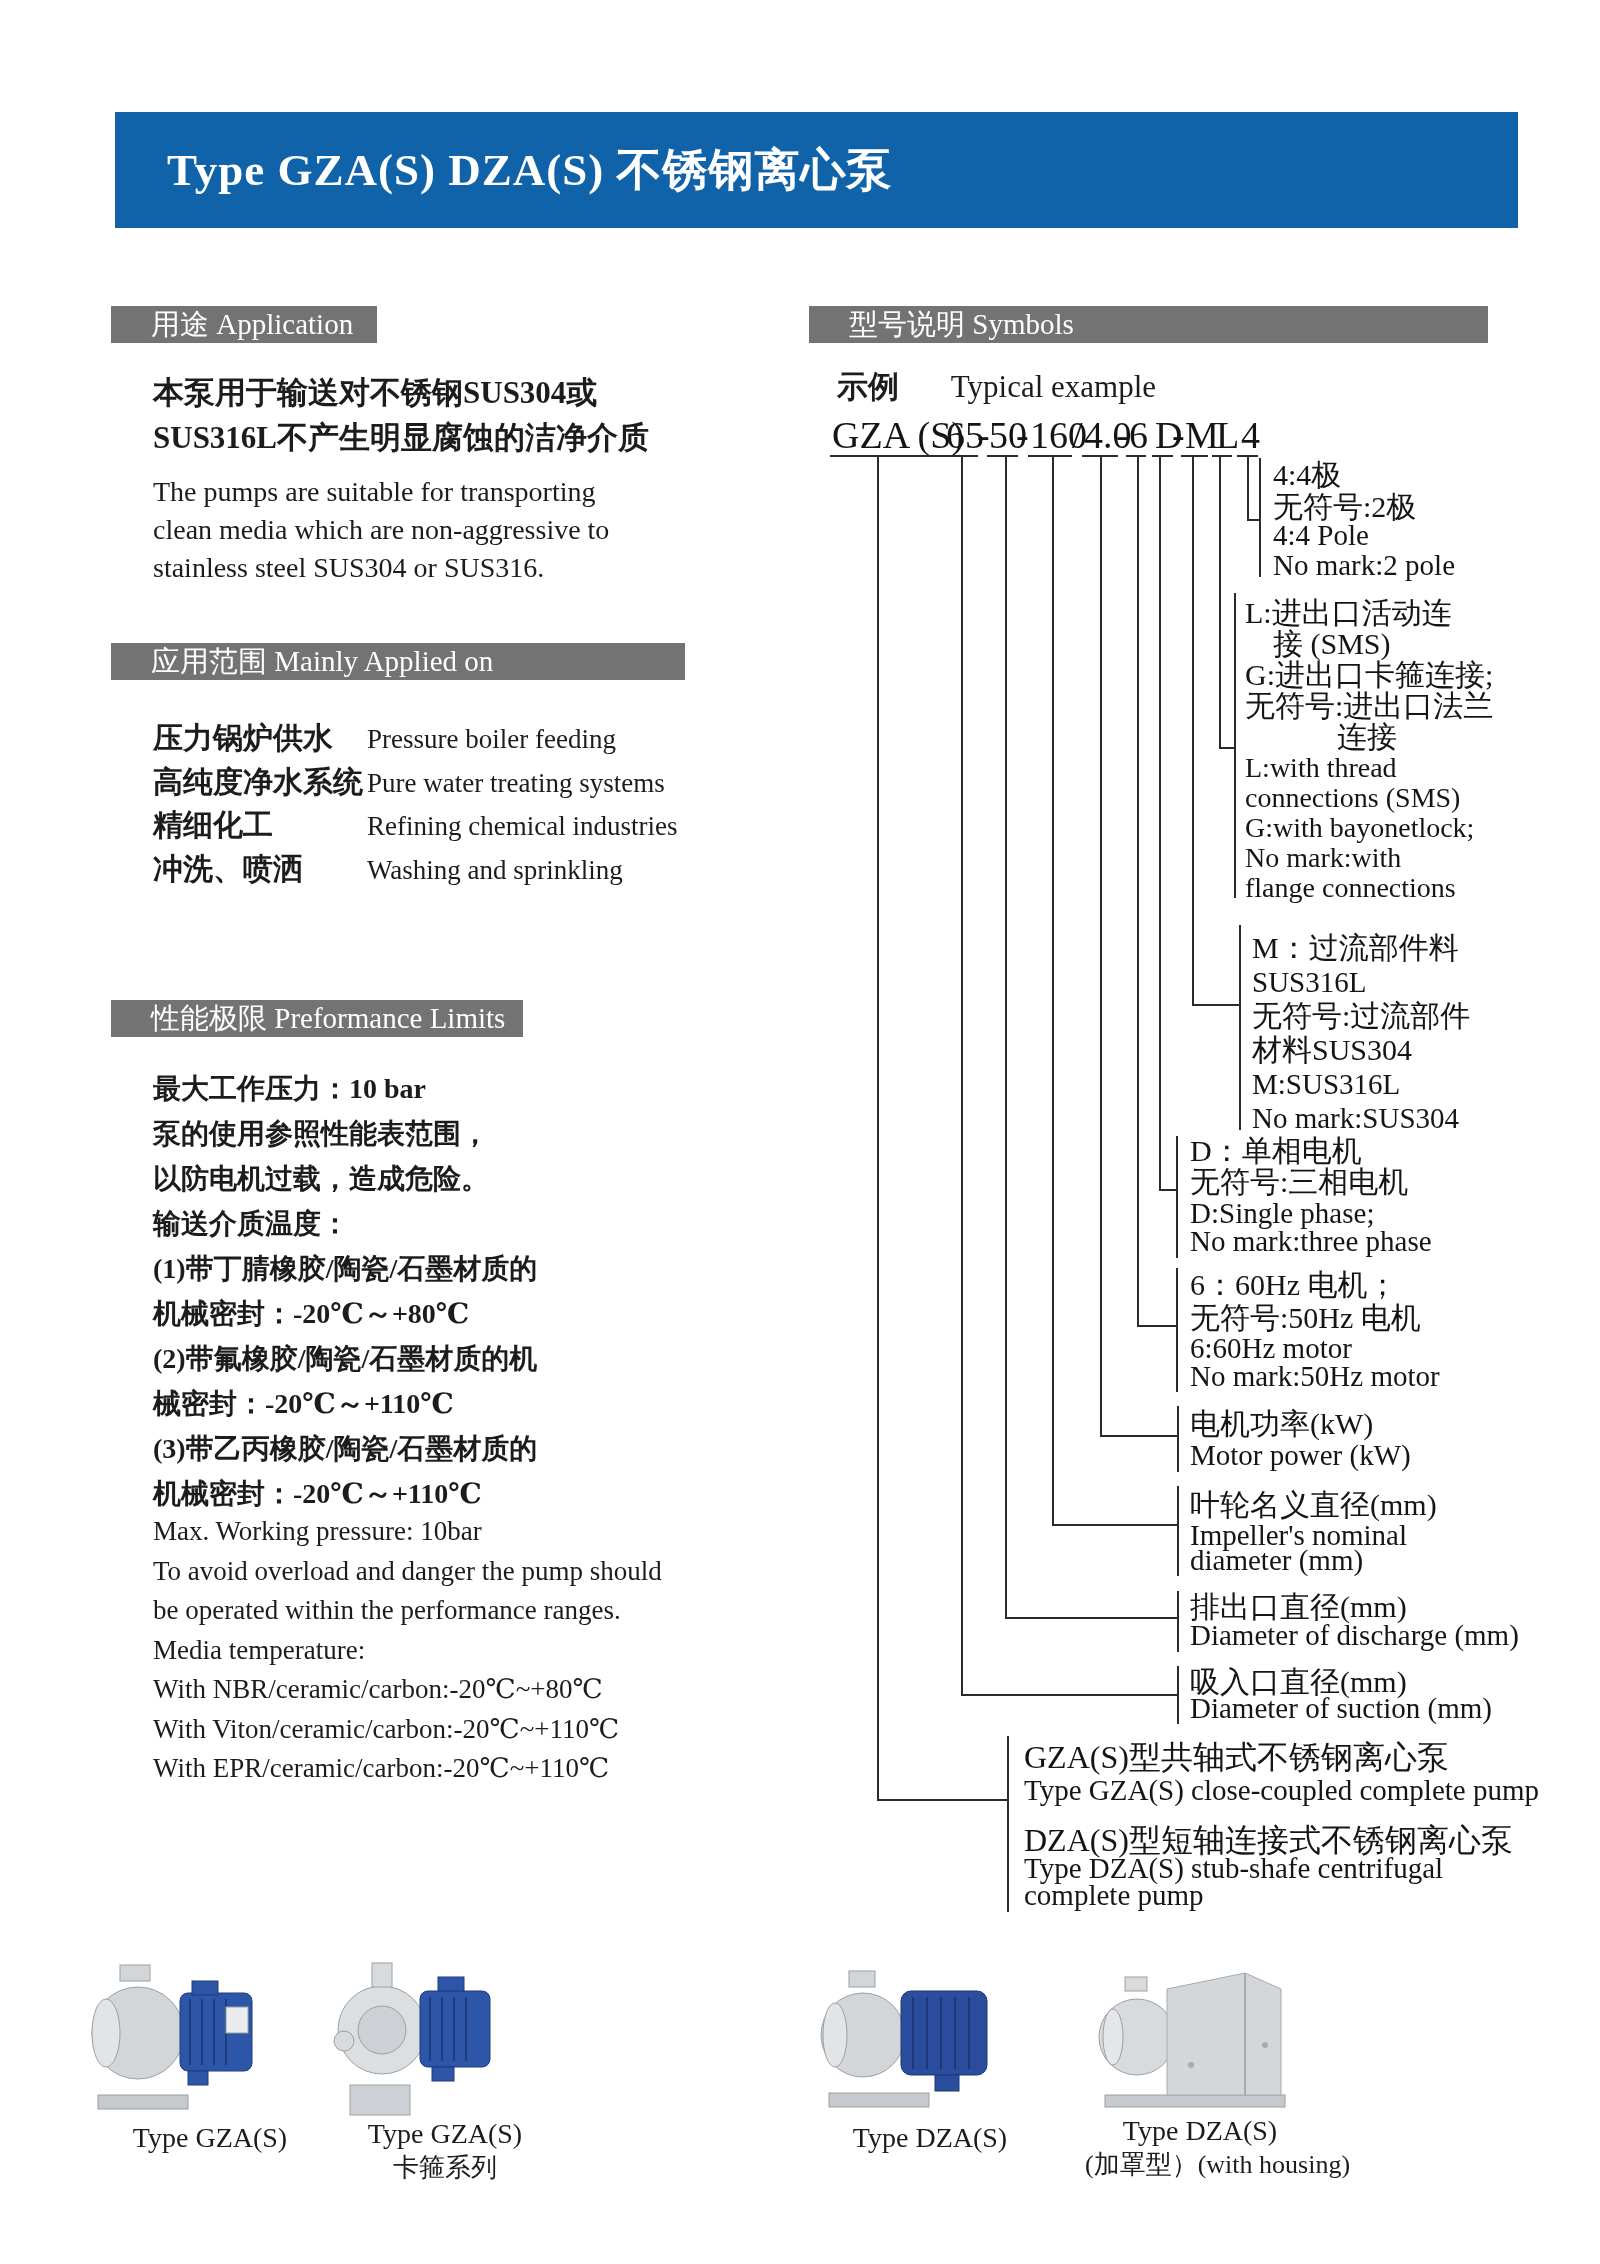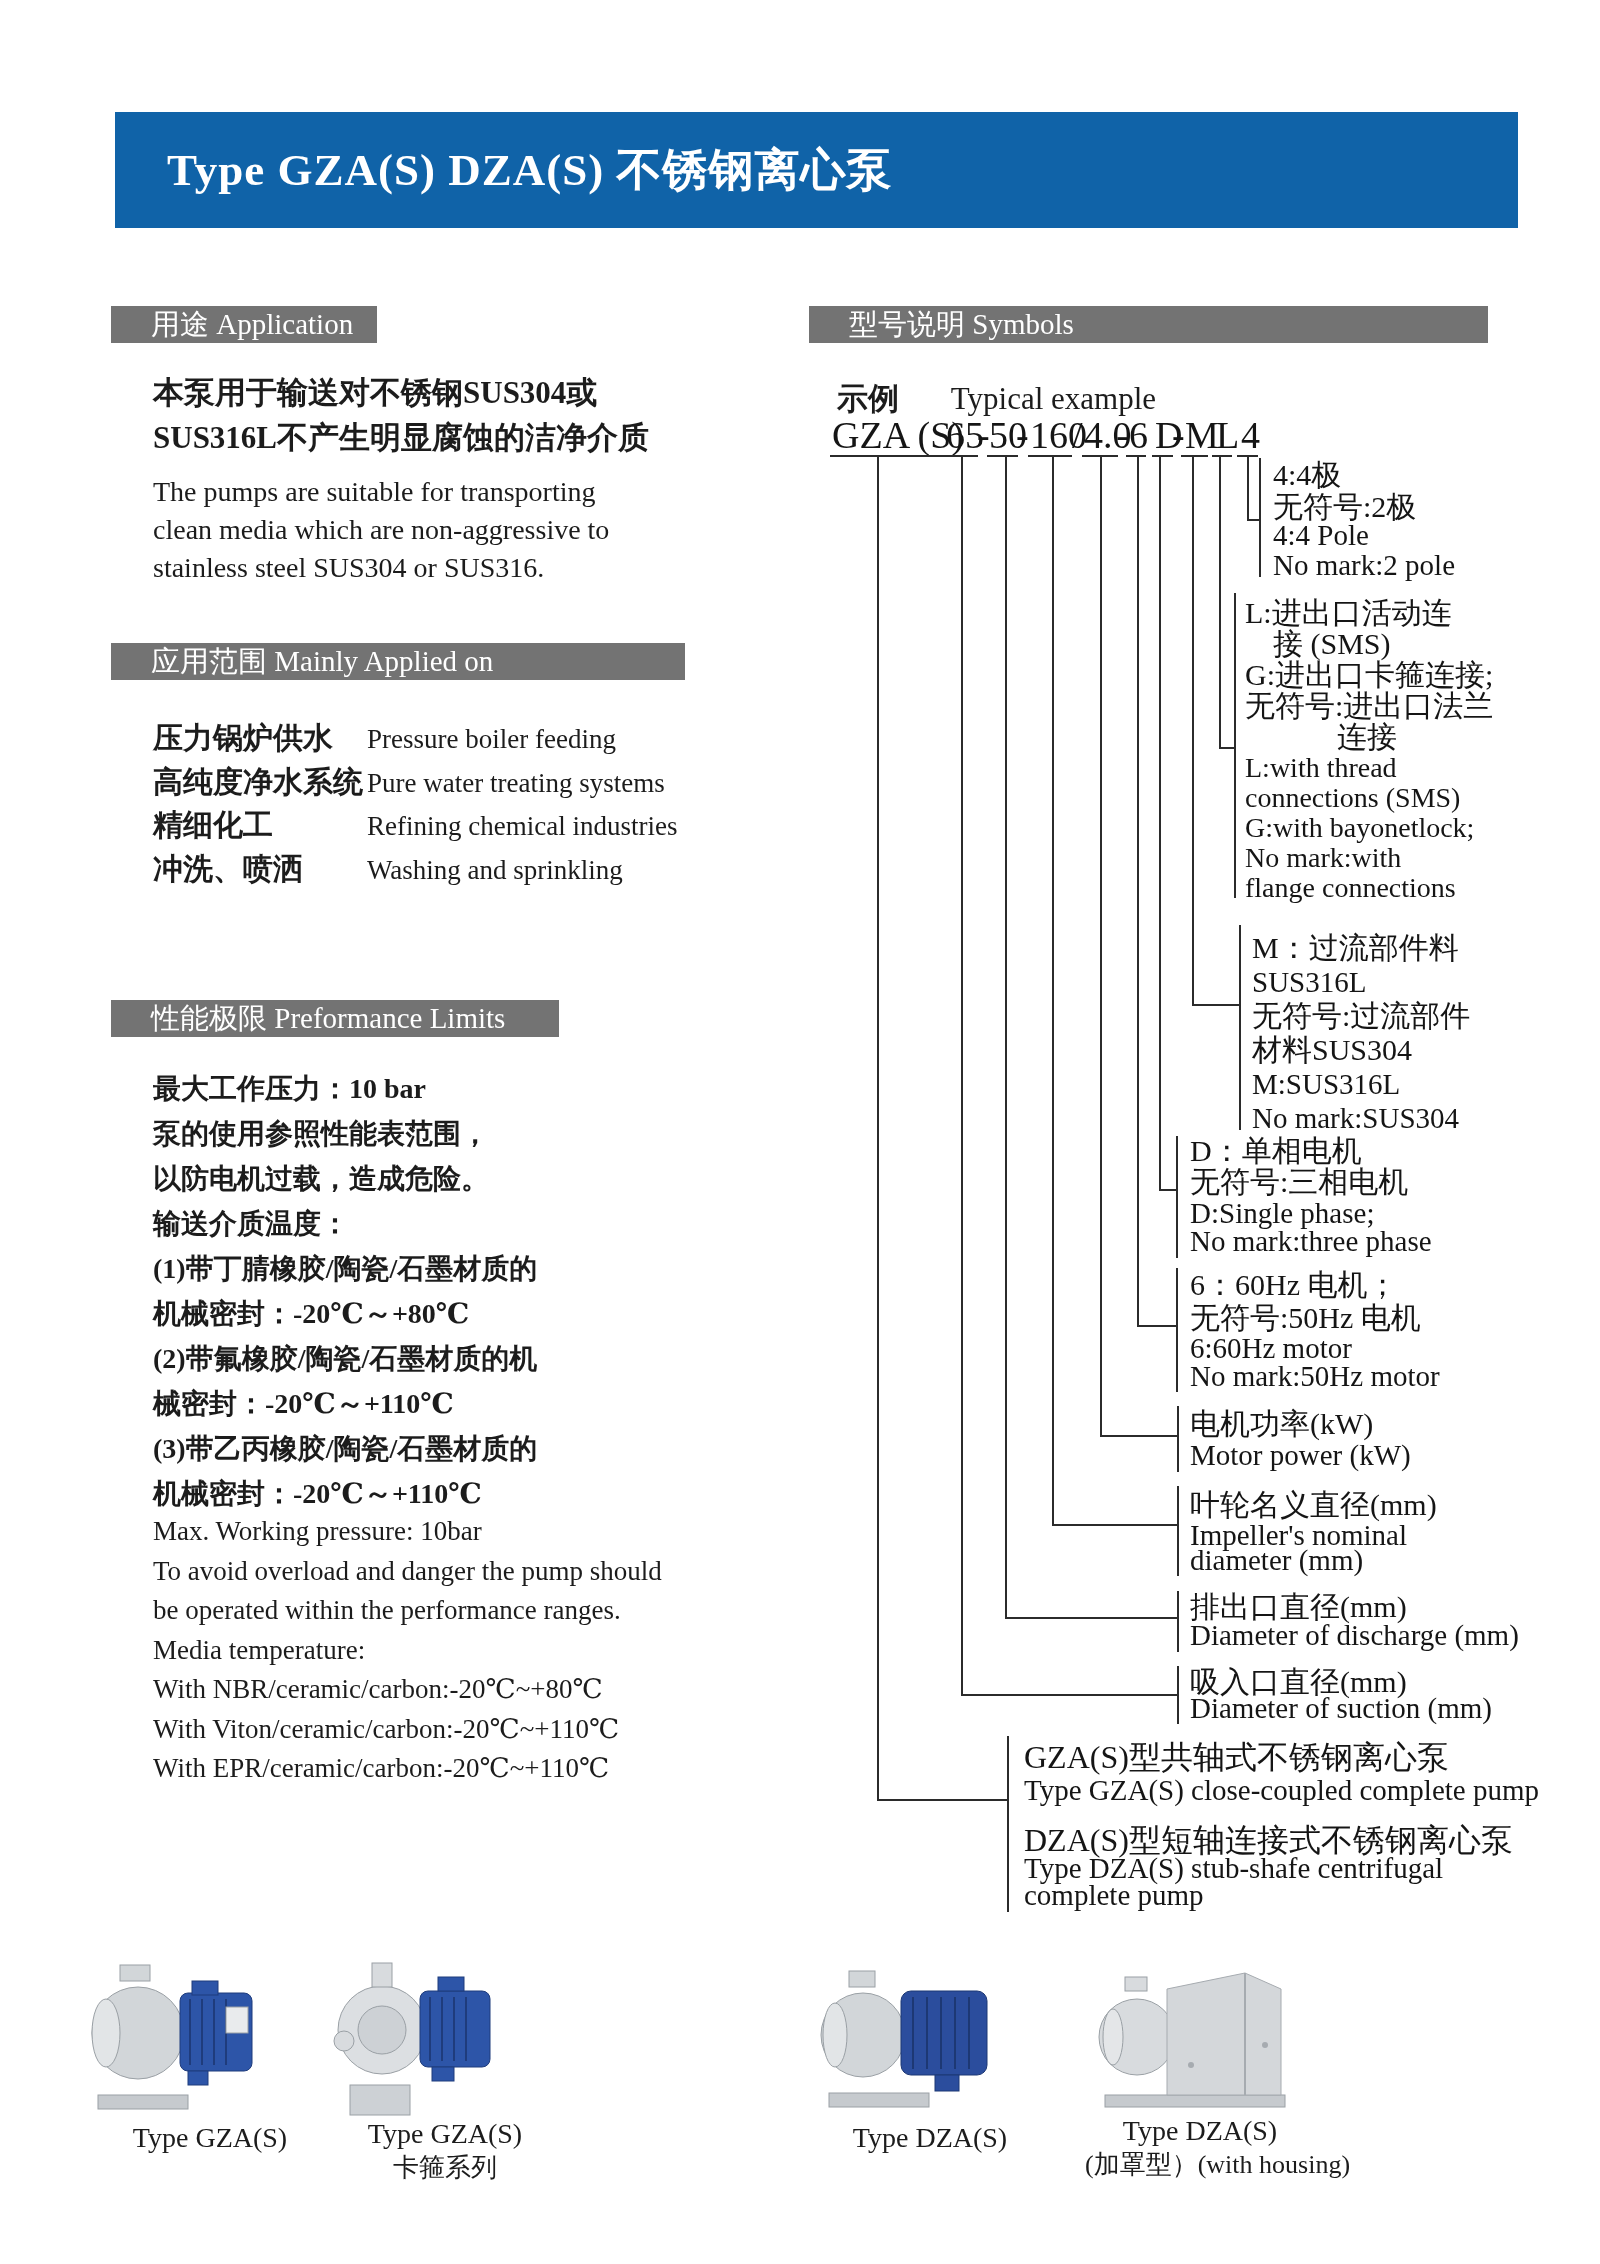--- a/index.html
+++ b/index.html
@@ -6,33 +6,33 @@
   .page{position:relative;width:1600px;height:2264px;background:#ffffff;margin:0 auto;
         font-family:"Liberation Serif","DejaVu Serif",serif;color:#1c1c1c;overflow:hidden;}
   
   .banner{position:absolute;left:115px;top:112px;width:1403px;height:116px;background:#1063a8;}
   .banner h1{margin:0;color:#ffffff;font-size:45px;font-weight:700;line-height:116px;padding-left:52px;
              font-family:"Liberation Serif","DejaVu Serif",serif;letter-spacing:1px;}
   .bar{position:absolute;height:37px;background:#737373;}
   .bar .bar-text{color:#ffffff;font-size:29px;line-height:37px;display:block;padding-left:40px;white-space:nowrap;}
   .bar-application{left:111px;top:306px;width:266px;}
   .bar-applied{left:111px;top:643px;width:574px;}
-  .bar-perf{left:111px;top:1000px;width:448px;}
+  .bar-perf{left:111px;top:1000px;width:412px;}
   .bar-symbols{left:809px;top:306px;width:679px;}
   
   .abs{position:absolute;}
   .app-cn{left:153px;top:370px;font-size:31px;line-height:45px;font-weight:700;white-space:nowrap;}
   .app-en{left:153px;top:473px;font-size:28px;line-height:38px;white-space:nowrap;}
   .applied-list{left:153px;top:716px;}
   .applied-row{height:43.5px;line-height:43.5px;white-space:nowrap;}
   .applied-row .cn{display:inline-block;width:210px;font-size:30px;font-weight:700;}
   .applied-row .en{font-size:27px;}
   .perf-cn{left:153px;top:1066px;font-size:28px;line-height:45px;font-weight:700;white-space:nowrap;}
   .perf-en{left:153px;top:1512px;font-size:27px;line-height:39.5px;white-space:nowrap;}
-  .example-row{left:837px;top:378px;font-size:31px;white-space:nowrap;}
+  .example-row{left:837px;top:366px;font-size:31px;white-space:nowrap;}
   .example-row .cn{font-weight:700;}
   .example-row .en{margin-left:44px;font-weight:400;}
   
   .diagram{position:absolute;left:810px;top:400px;}
   .diagram line{stroke:#2b2b2b;stroke-width:2;}
   .diagram polyline{fill:none;stroke:#2b2b2b;stroke-width:2;}
   .diagram text{fill:#151515;font-family:"Liberation Serif","DejaVu Serif",serif;}
   .code{font-size:38px;}
   .cn30{font-size:30px;}
   .cn32{font-size:32px;}

